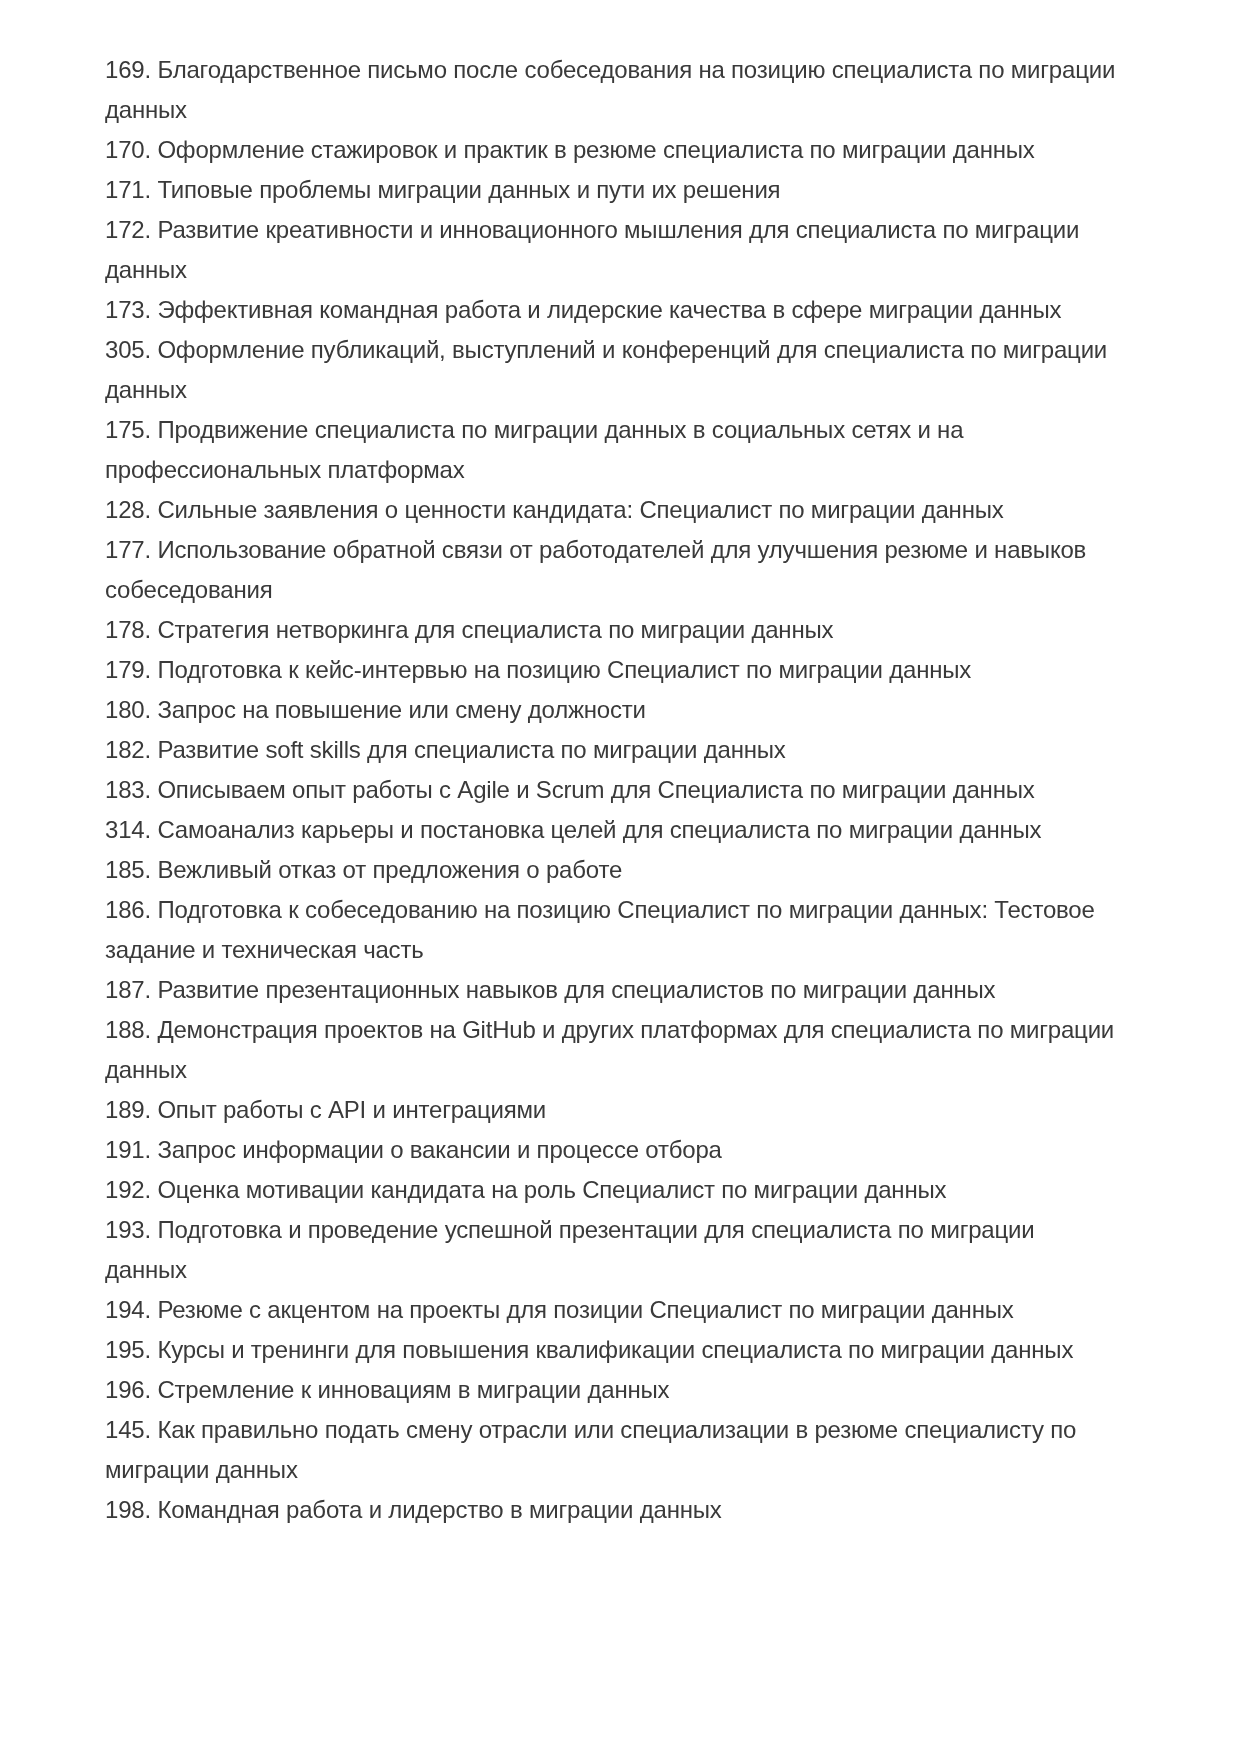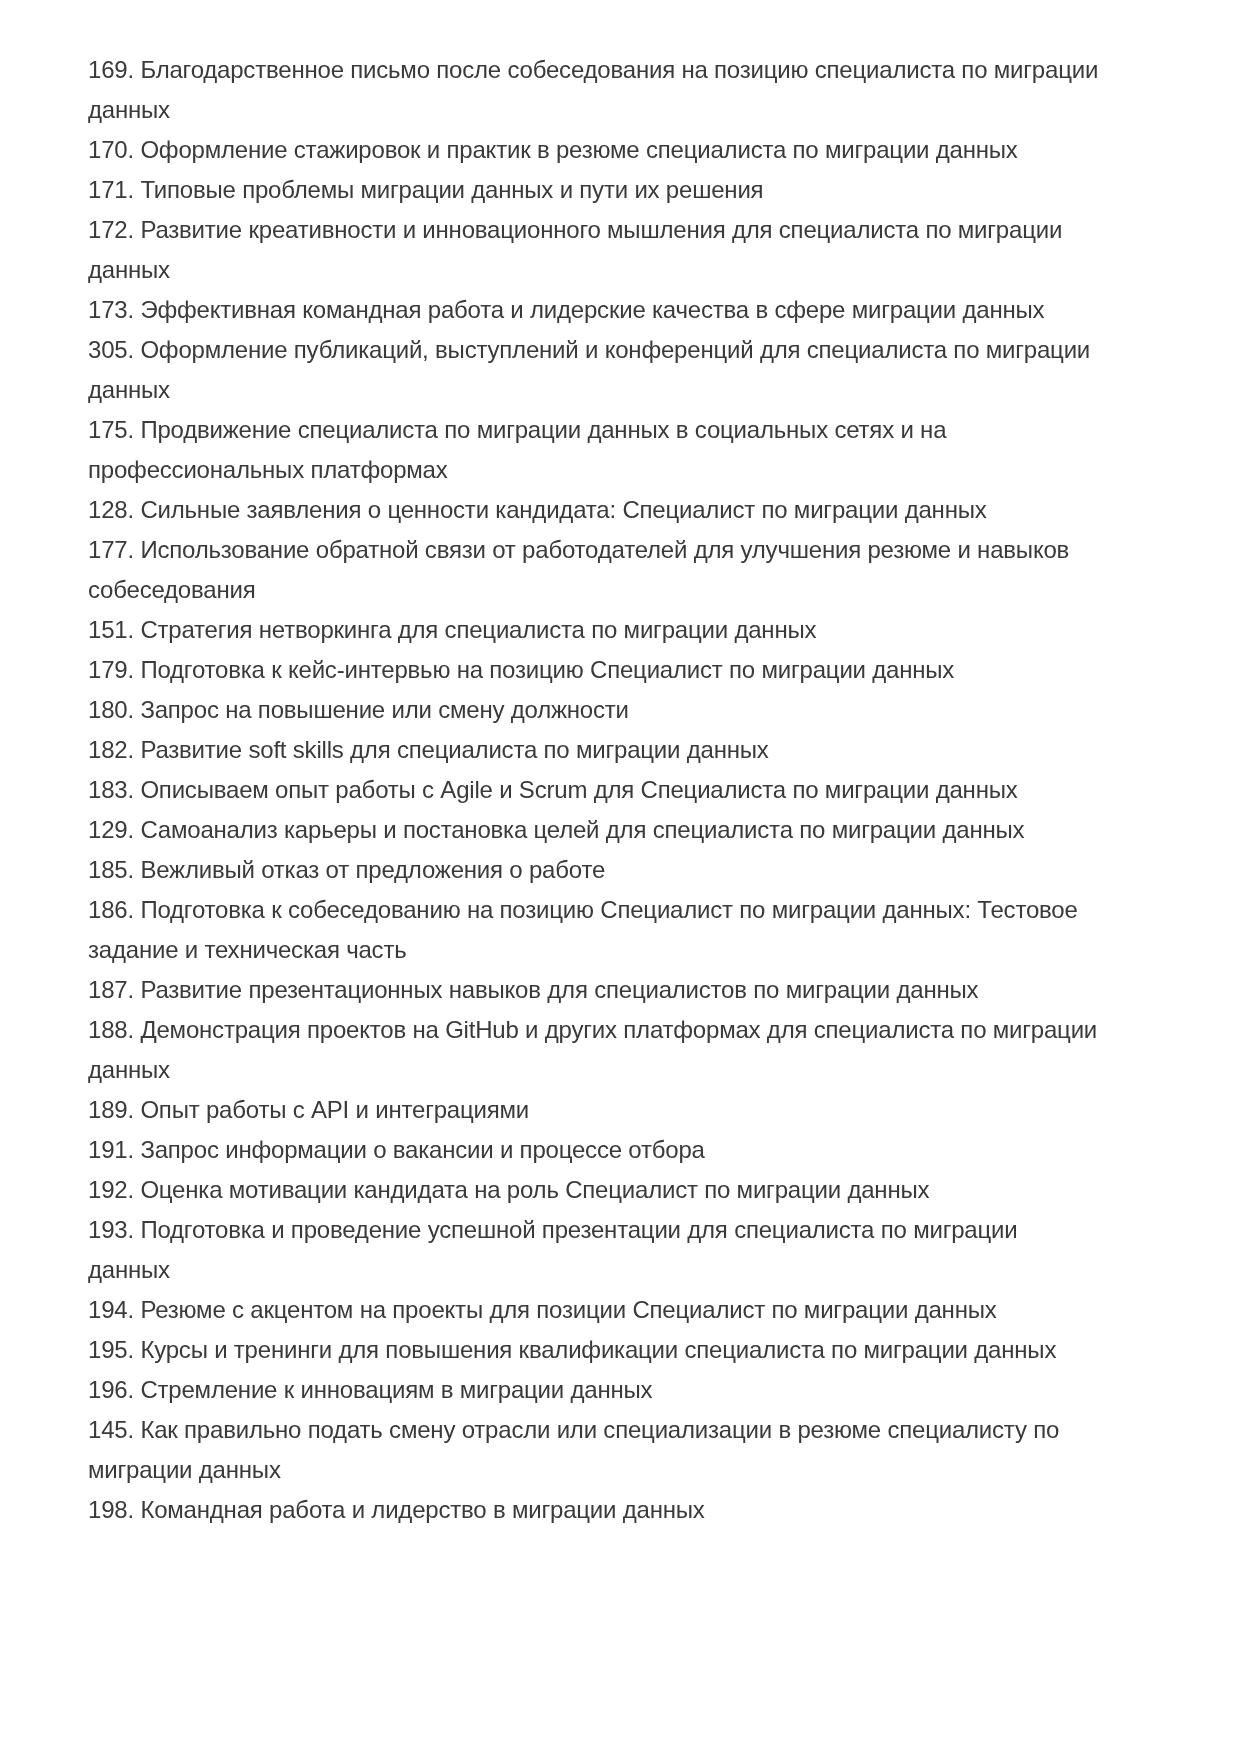--- a/index.html
+++ b/index.html
@@ -10,21 +10,21 @@
   .page {
     position: relative;
     width: 1239px;
     height: 1753px;
     background: #ffffff;
     overflow: hidden;
     font-family: "Liberation Sans", sans-serif;
   }
   .content {
     position: absolute;
-    left: 88px;
+    left: 105px;
     top: 50px;
     width: 1063px;
   }
   .list-item {
     margin: 0;
     padding: 0;
   }
   .line {
     font-size: 24px;
     line-height: 40px;
@@ -64,36 +64,36 @@
         <div class="line">профессиональных платформах</div>
       </div>
       <div class="list-item">
         <div class="line">128. Сильные заявления о ценности кандидата: Специалист по миграции данных</div>
       </div>
       <div class="list-item">
         <div class="line">177. Использование обратной связи от работодателей для улучшения резюме и навыков</div>
         <div class="line">собеседования</div>
       </div>
       <div class="list-item">
-        <div class="line">151. Стратегия нетворкинга для специалиста по миграции данных</div>
+        <div class="line">178. Стратегия нетворкинга для специалиста по миграции данных</div>
       </div>
       <div class="list-item">
         <div class="line">179. Подготовка к кейс-интервью на позицию Специалист по миграции данных</div>
       </div>
       <div class="list-item">
         <div class="line">180. Запрос на повышение или смену должности</div>
       </div>
       <div class="list-item">
         <div class="line">182. Развитие soft skills для специалиста по миграции данных</div>
       </div>
       <div class="list-item">
         <div class="line">183. Описываем опыт работы с Agile и Scrum для Специалиста по миграции данных</div>
       </div>
       <div class="list-item">
-        <div class="line">129. Самоанализ карьеры и постановка целей для специалиста по миграции данных</div>
+        <div class="line">314. Самоанализ карьеры и постановка целей для специалиста по миграции данных</div>
       </div>
       <div class="list-item">
         <div class="line">185. Вежливый отказ от предложения о работе</div>
       </div>
       <div class="list-item">
         <div class="line">186. Подготовка к собеседованию на позицию Специалист по миграции данных: Тестовое</div>
         <div class="line">задание и техническая часть</div>
       </div>
       <div class="list-item">
         <div class="line">187. Развитие презентационных навыков для специалистов по миграции данных</div>

